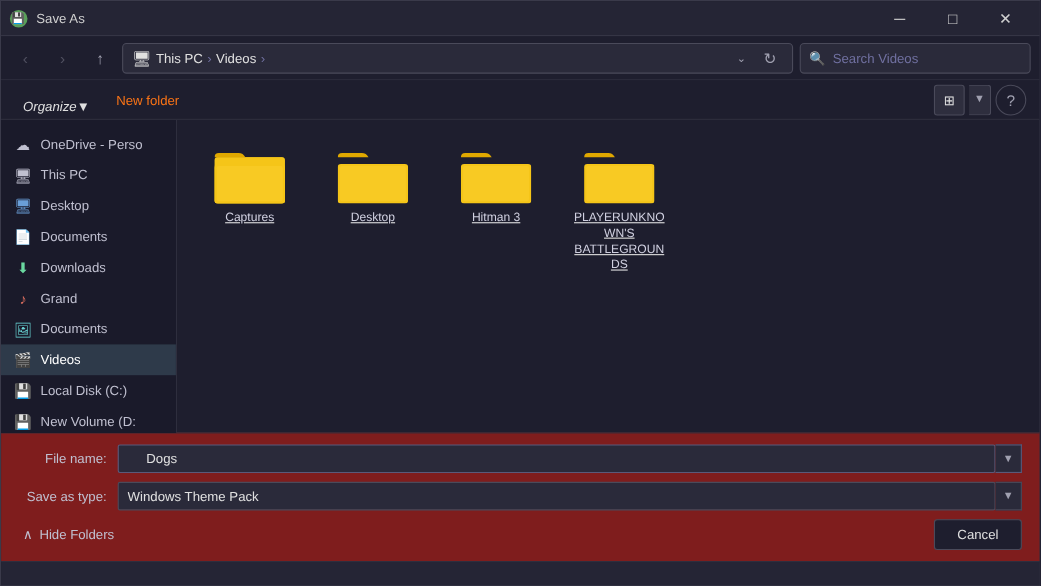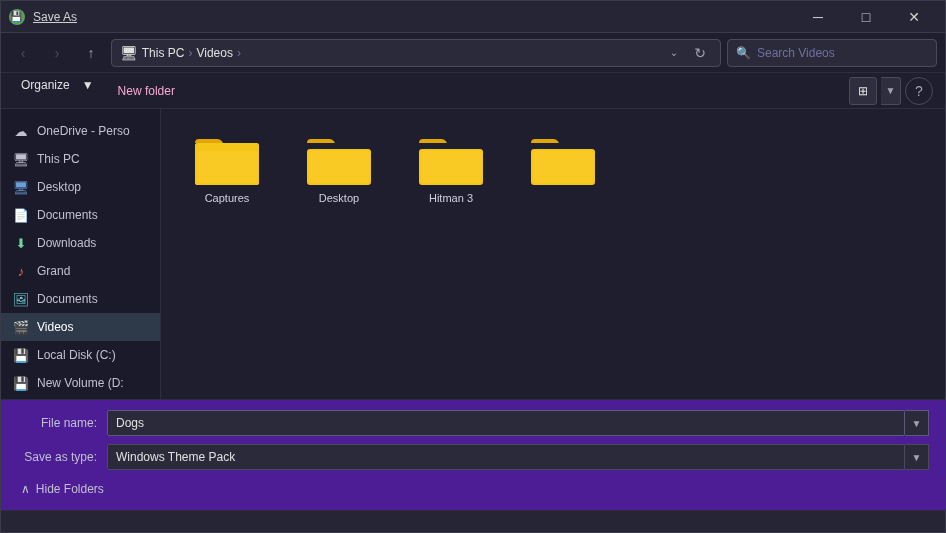--- a/index.html
+++ b/index.html
@@ -44,21 +44,20 @@
       border-radius: 50%;
       display: flex;
       align-items: center;
       justify-content: center;
       font-size: 10px;
     }
     .title-bar-title {
       font-size: 12px;
       color: #d0d0d0;
       flex: 1;
-      text-decoration: underline;
     }
     .title-bar-controls {
       display: flex;
       gap: 2px;
     }
     .title-bar-btn {
       width: 46px;
       height: 32px;
       background: transparent;
       border: none;
@@ -179,30 +178,31 @@
       flex-shrink: 0;
     }
     .organize-btn {
       height: 26px;
       background: transparent;
       border: none;
       color: #e0e0e0;
       font-size: 12px;
       cursor: pointer;
       display: flex;
-      align-items: flex-start;
-      gap: 12px;
+      align-items: flex-end;
+      gap: 0;
       padding: 0 8px;
       border-radius: 3px;
+      font-style: italic;
     }
     .new-folder-btn {
       height: 26px;
       background: transparent;
       border: none;
-      color: #f9a8d4;
+      color: #f97316;
       font-size: 12px;
       cursor: pointer;
       padding: 0 8px;
       border-radius: 3px;
     }
     .toolbar2-right {
       margin-left: auto;
       display: flex;
       align-items: center;
       gap: 4px;
@@ -310,41 +310,42 @@
 
     .file-item {
       width: 100px;
       display: flex;
       flex-direction: column;
       align-items: center;
       padding: 8px;
       border-radius: 6px;
       cursor: pointer;
       gap: 6px;
+      text-decoration: underline;
     }
 
     .folder-icon {
       width: 64px;
       height: 52px;
       position: relative;
     }
     .folder-icon svg { width: 64px; height: 52px; }
 
     .file-label {
       font-size: 11px;
       color: #d0d0e0;
       text-align: center;
       word-break: break-word;
       line-height: 1.3;
       max-width: 90px;
     }
 
     
     .bottom-bar {
-      background: #4c1d95;
+      background: #7f1d1d;
       border-top: 1px solid #2e2e3e;
       padding: 10px 16px;
       flex-shrink: 0;
     }
     .bottom-row {
       display: flex;
       align-items: center;
       margin-bottom: 8px;
     }
     .bottom-label {
@@ -354,21 +355,21 @@
       text-align: right;
       padding-right: 10px;
     }
     .bottom-input {
       flex: 1;
       height: 26px;
       background: #2a2a3a;
       border: 1px solid #5a5a7a;
       color: #e0e0e0;
       font-size: 12px;
-      padding: 0 8px;
+      padding: 0 25px;
       outline: none;
       border-radius: 2px;
     }
     .bottom-select {
       flex: 1;
       height: 26px;
       background: #2a2a3a;
       border: 1px solid #4a4a5a;
       color: #e0e0e0;
       font-size: 12px;
@@ -611,20 +612,21 @@
         </div>
 
         <div class="file-item">
           <div class="folder-icon">
             <svg viewBox="0 0 64 52" xmlns="http://www.w3.org/2000/svg">
               <path d="M0 10 Q0 6 4 6 L22 6 Q26 6 28 10 L28 10 L0 10 Z" fill="#E0A800"></path>
               <rect x="0" y="16" width="64" height="36" rx="3" fill="#F5C518"></rect>
               <rect x="2" y="18" width="60" height="32" rx="2" fill="#FFD740" opacity="0.3"></rect>
             </svg>
           </div>
+          <span class="file-label">PLAYERUNKNOWN'S BATTLEGROUNDS</span>
         </div>
       </div>
     </div>
   </div>
 
   <div class="bottom-bar">
     <div class="bottom-row">
       <span class="bottom-label">File name:</span>
       <div class="input-dropdown-wrapper">
         <input class="bottom-input" type="text" value="Dogs" style="">
@@ -639,20 +641,21 @@
         </select>
         <button class="select-dropdown-btn">▼</button>
       </div>
     </div>
     <div class="bottom-actions">
       <button class="hide-folders-btn">
         <span>∧</span>
         <span>Hide Folders</span>
       </button>
       <div class="action-buttons">
+        <button class="cancel-btn">Cancel</button>
       </div>
     </div>
   </div>
 
   <div class="status-bar">
     <span></span>
   </div>
 </div>
 
 </body></html>

